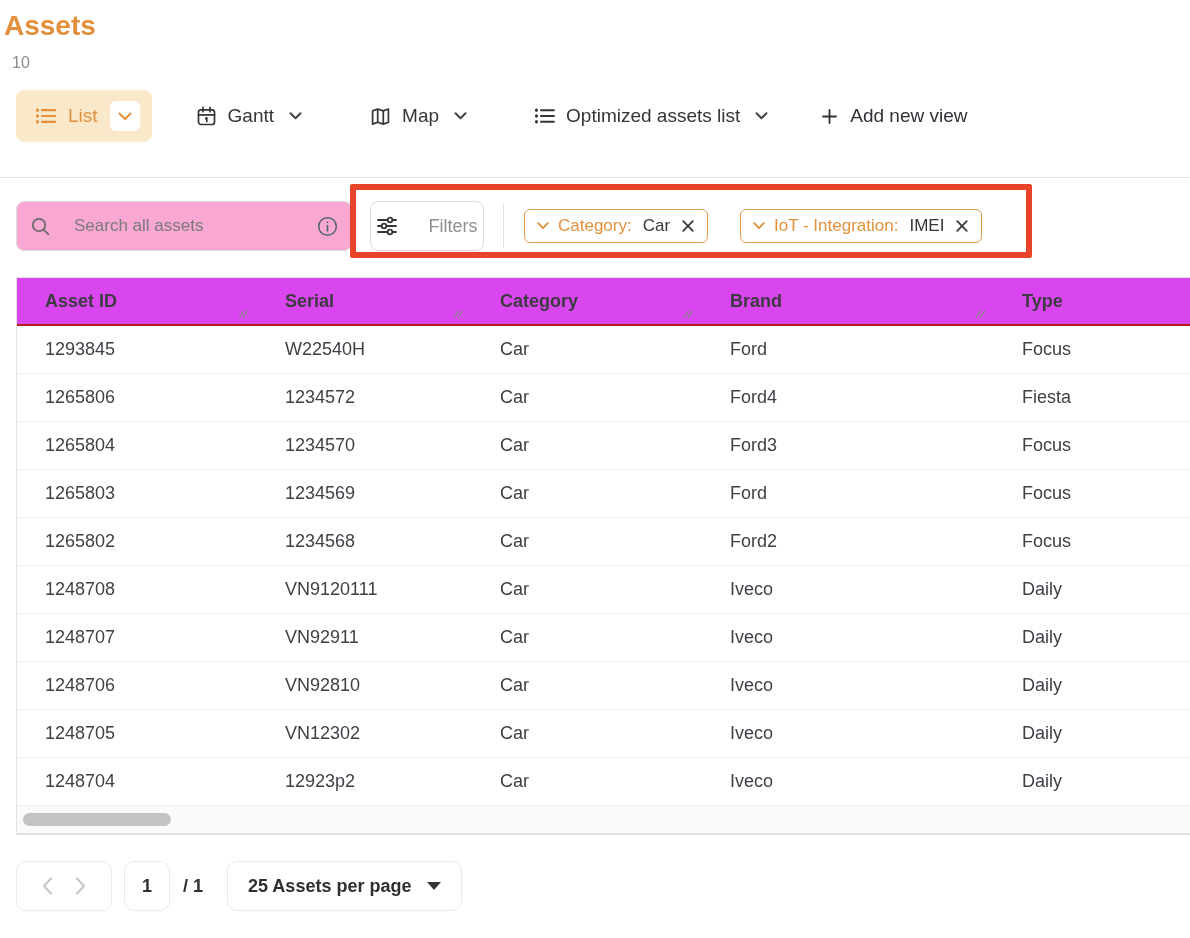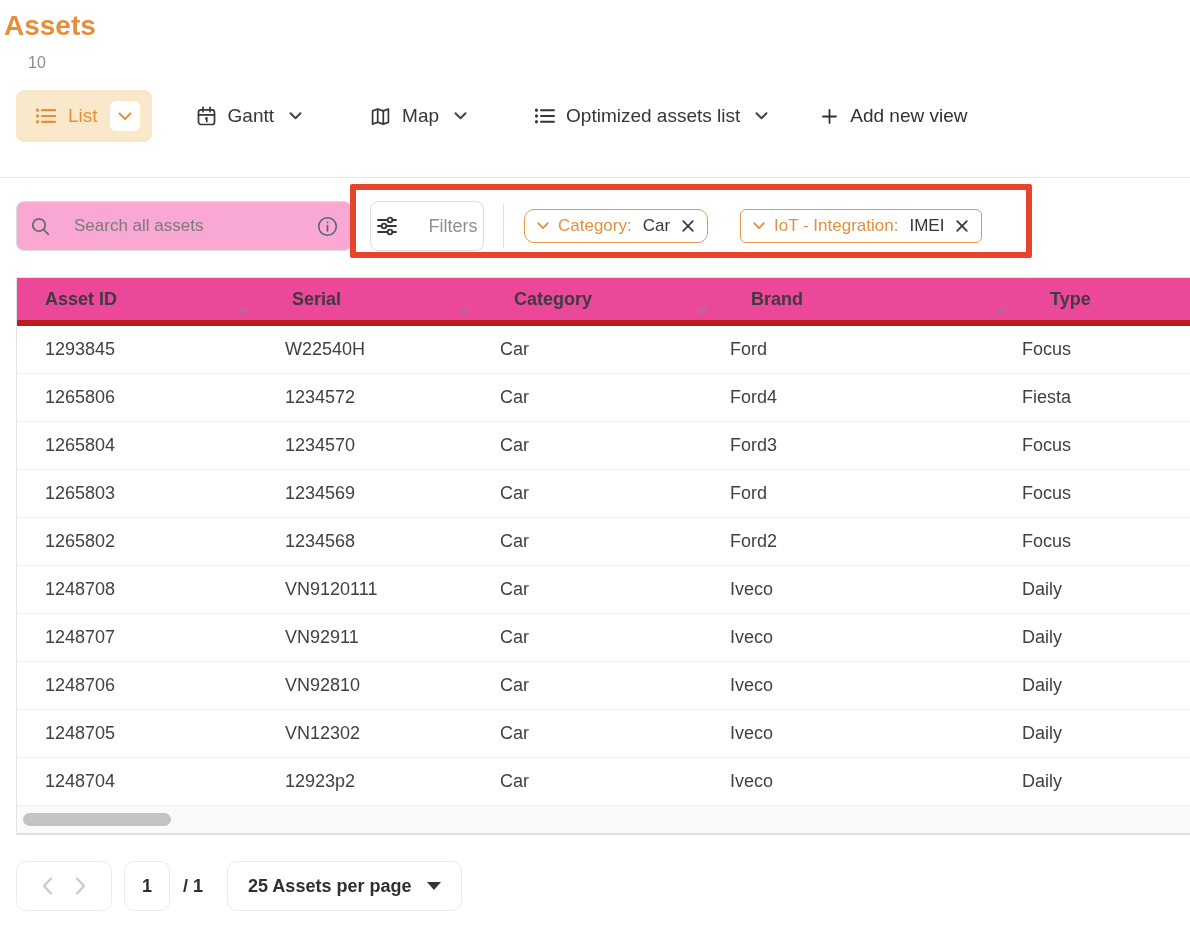--- a/index.html
+++ b/index.html
@@ -3,21 +3,21 @@
 <meta charset="utf-8">
 <style>
   * { box-sizing: border-box; margin: 0; padding: 0; }
   html, body { width: 1190px; height: 938px; background: #ffffff;
     font-family: "Liberation Sans", sans-serif; position: relative; overflow: hidden; }
 
   .abs { position: absolute; }
 
   
   #page-title { left: 4px; top: 10px; font-size: 28px; font-weight: bold; color: #E2903B; }
-  #asset-count { left: 28px; top: 54px; font-size: 16px; color: #8C8C8C; }
+  #asset-count { left: 12px; top: 54px; font-size: 16px; color: #8C8C8C; }
 
   
   #section-divider { left: 0; top: 177px; width: 1190px; height: 1px; background: #E6E6E6; }
 
   
   #view-tabs { left: 16px; top: 90px; height: 52px; display: flex; align-items: center; gap: 20px; }
   .tab-active { display: flex; align-items: center; gap: 12px; height: 52px;
     background: #FAE8CA; border-radius: 8px; padding: 0 12px 0 20px;
     color: #E2903B; font-size: 19px; cursor: pointer; }
   .chev-box { width: 30px; height: 30px; background: #ffffff; border-radius: 6px;
@@ -37,37 +37,37 @@
     font-family: "Liberation Sans", sans-serif; color: #3F3F46; min-width: 0; background: transparent; }
   #search-input::placeholder { color: #7A7A7A; opacity: 1; }
   #filters-button { position: absolute; left: 354px; top: 0; width: 114px; height: 50px;
     border: 1px solid #DCDCDC; border-radius: 8px; background: #fff;
     display: flex; align-items: center; justify-content: center; gap: 12px; cursor: pointer; }
   #filters-button .flabel { font-size: 18px; color: #8E8E8E; margin-left: 20px; }
   #toolbar-divider { position: absolute; left: 487px; top: 3px; width: 1px; height: 44px; background: #E2E2E2; }
   .chip { position: absolute; top: 8px; height: 34px; border: 1px solid #E09A4E; border-radius: 6px;
     background: #fff; display: flex; align-items: center; padding: 0 12px; gap: 9px;
     font-size: 17px; cursor: pointer; }
-  #chip-0 { left: 508px; border-radius: 10px; }
+  #chip-0 { left: 508px; }
   #chip-1 { left: 724px; }
   .chip .chip-chev { color: #E2903B; display: flex; }
   .chip .chip-label { color: #E2903B; }
   .chip .chip-value { color: #35353A; margin-left: 2px; }
   .chip .chip-close { color: #3A3A3A; display: flex; margin-left: 2px; cursor: pointer; }
 
   
   #annotation-box { left: 350px; top: 184px; width: 682px; height: 74px;
     border: 6px solid #E8432B; border-radius: 2px; pointer-events: none; z-index: 9; }
 
   
   #table-card { left: 16px; top: 277px; width: 1174px;
     border-top: 1px solid #E3E3E3; border-left: 1px solid #E3E3E3;
     border-bottom: 2px solid #DFDFDF; background: #fff; }
-  #table-header { display: flex; height: 48px; background: #ec4899;
-    border-bottom: 6px solid #b91c1c; gap: 7px; }
+  #table-header { display: flex; height: 48px; background: #d946ef;
+    border-bottom: 2px solid #b91c1c; }
   .hcell { position: relative; display: flex; align-items: center; padding-left: 28px;
     font-weight: bold; font-size: 18px; color: #3B3B40; }
   .handle { position: absolute; right: 8px; bottom: 5px; color: #8A8A8A; cursor: col-resize; }
   .trow { display: flex; height: 48px; border-bottom: 1px solid #EFEFF0; align-items: center; }
   .tcell { display: flex; align-items: center; padding-left: 28px; font-size: 18px; color: #3F3F46; height: 100%; }
   .col-0 { width: 240px; } .col-1 { width: 215px; } .col-2 { width: 230px; }
   .col-3 { width: 292px; } .col-4 { flex: 1; }
 
   
   #hscroll-track { position: relative; height: 27px; background: #FAFAFA; }

